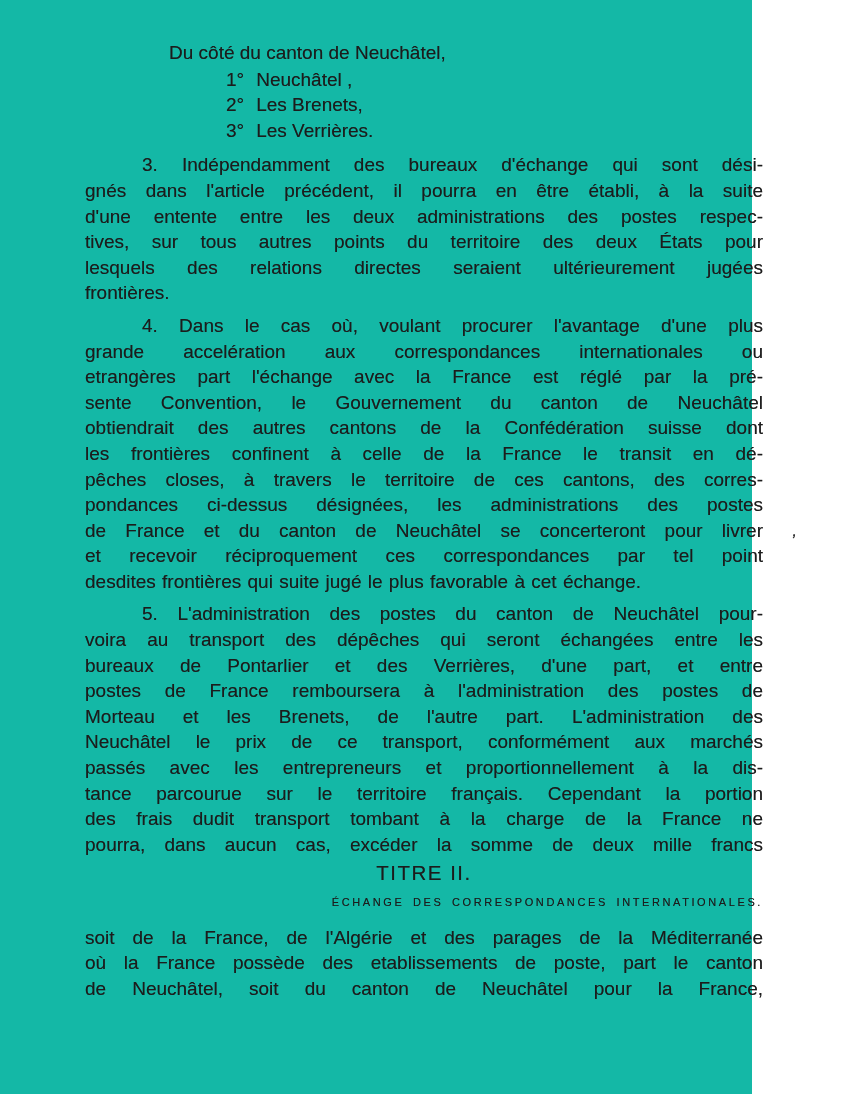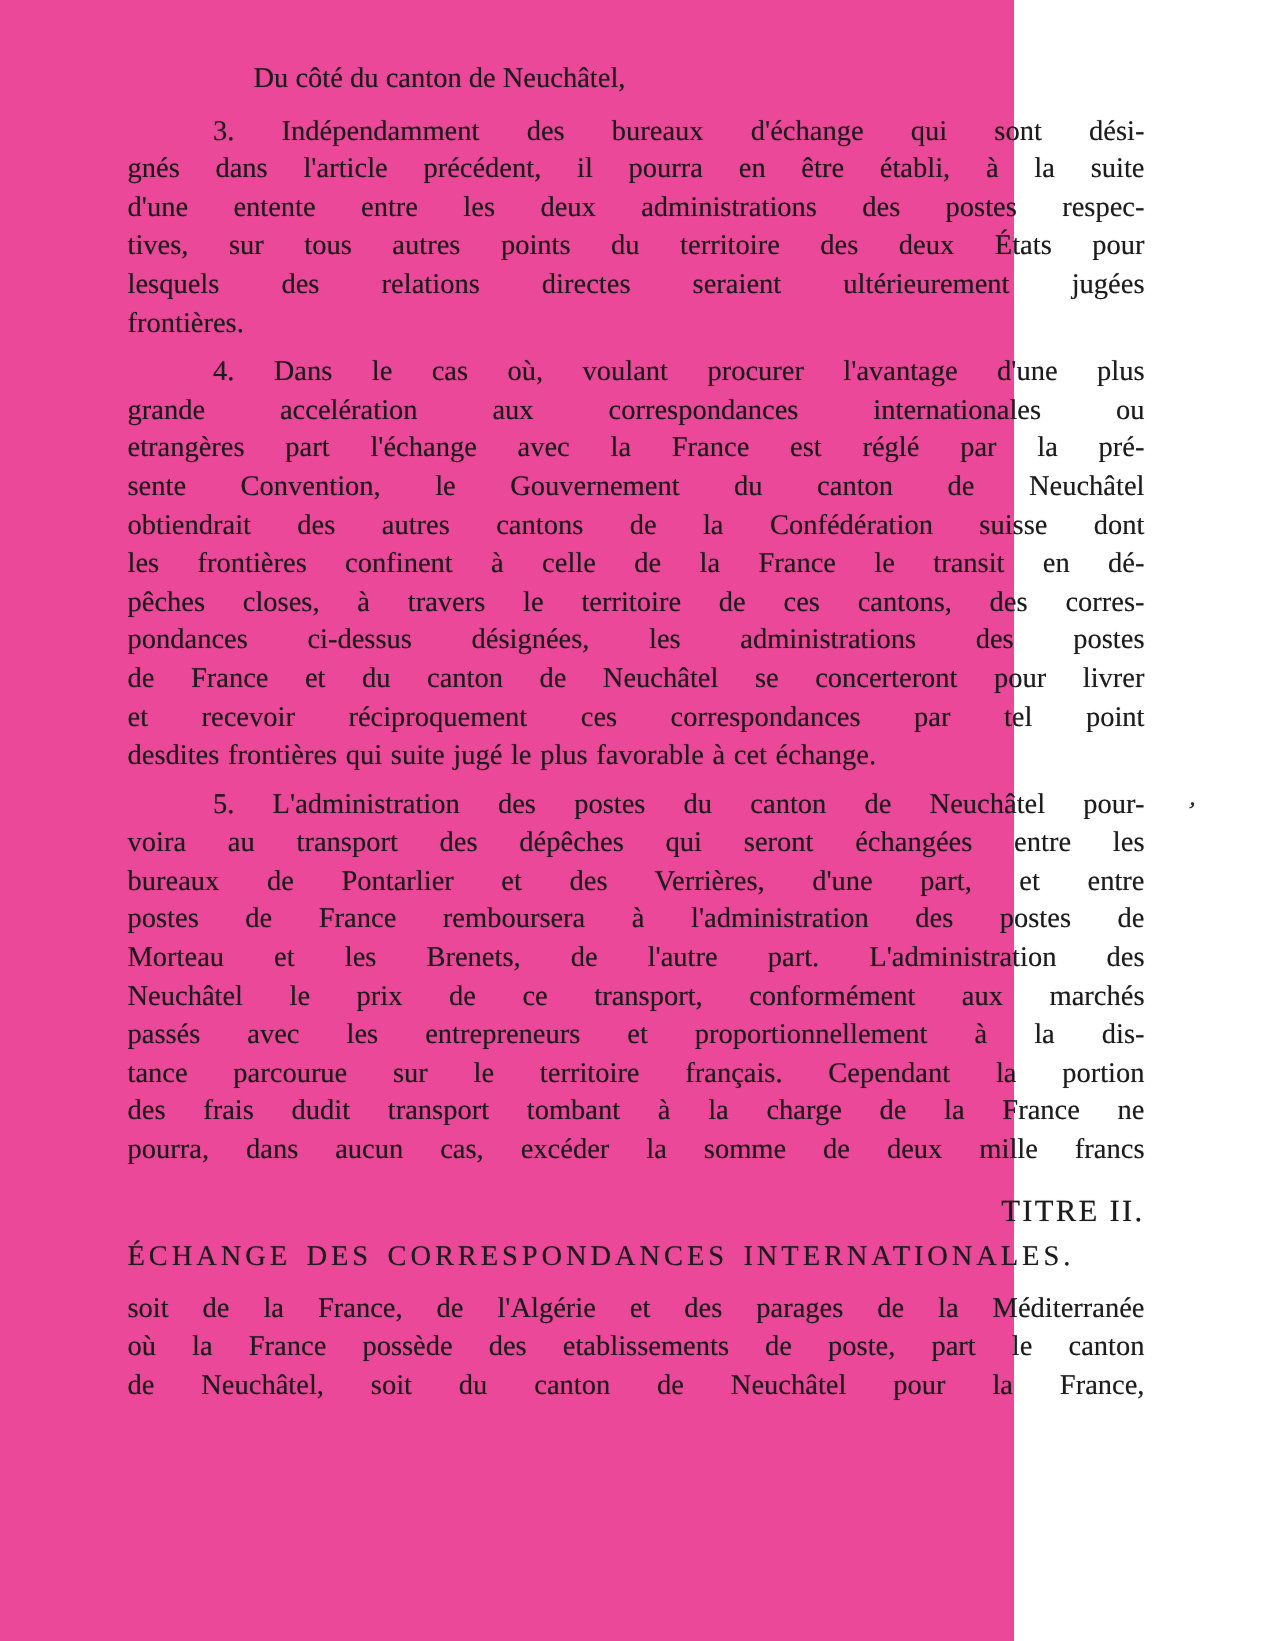--- a/index.html
+++ b/index.html
@@ -3,25 +3,25 @@
 <meta charset="utf-8">
 <style>
   html, body {
     margin: 0;
     padding: 0;
     background: #ffffff;
     overflow: hidden;
   }
   .page {
     position: relative;
-    width: 676px;
+    width: 752px;
     height: 1094px;
-    background: #ec4899;
+    background: #14b8a6;
     color: #1c1c1c;
-    font-family: Liberation Serif, serif;
+    font-family: Liberation Sans, sans-serif;
     font-size: 19px;
     line-height: 25.6px;
     text-shadow: 0 0 0.6px rgba(30,30,30,0.55);
   }
   .column {
     position: absolute;
     left: 85px;
     top: 40px;
     width: 678px;
   }
@@ -45,29 +45,29 @@
     padding-left: 57px;
   }
   .articles .line.endline {
     text-align-last: left;
   }
   .article {
     margin-top: 7px;
   }
   .article:first-child { margin-top: 9px; }
   .section-title {
-    text-align: right;
+    text-align: center;
     font-size: 20.5px;
     letter-spacing: 1.5px;
-    margin-top: 16px;
+    margin-top: 3px;
     margin-bottom: 4px;
   }
   .section-subtitle {
-    text-align: left;
-    font-size: 19px;
+    text-align: right;
+    font-size: 11px;
     letter-spacing: 2.6px;
     word-spacing: 3px;
     white-space: nowrap;
   }
   .scan-artifact {
     position: absolute;
     left: 791px;
     top: 528px;
     font-size: 17px;
     color: #2a2a2a;
@@ -75,20 +75,31 @@
   }
 </style>
 </head>
 <body>
 
 <div class="page">
   <div class="column">
 
     <div class="intro">Du côté du canton de Neuchâtel,</div>
 
+    <div class="office-list">
+      <div class="office-row">
+        <span class="num">1°</span><span>Neuchâtel ,</span>
+      </div>
+      <div class="office-row">
+        <span class="num">2°</span><span>Les Brenets,</span>
+      </div>
+      <div class="office-row">
+        <span class="num">3°</span><span>Les Verrières.</span>
+      </div>
+    </div>
 
     <div class="articles" id="articles-top">
         <div class="article">
           <div class="line first">3. Indépendamment des bureaux d'échange qui sont dési-</div>
           <div class="line">gnés dans l'article précédent, il pourra en être établi, à la suite</div>
           <div class="line">d'une entente entre les deux administrations des postes respec-</div>
           <div class="line">tives, sur tous autres points du territoire des deux États pour</div>
           <div class="line">lesquels des relations directes seraient ultérieurement jugées</div>
           <div class="line endline">frontières.</div>
         </div>

